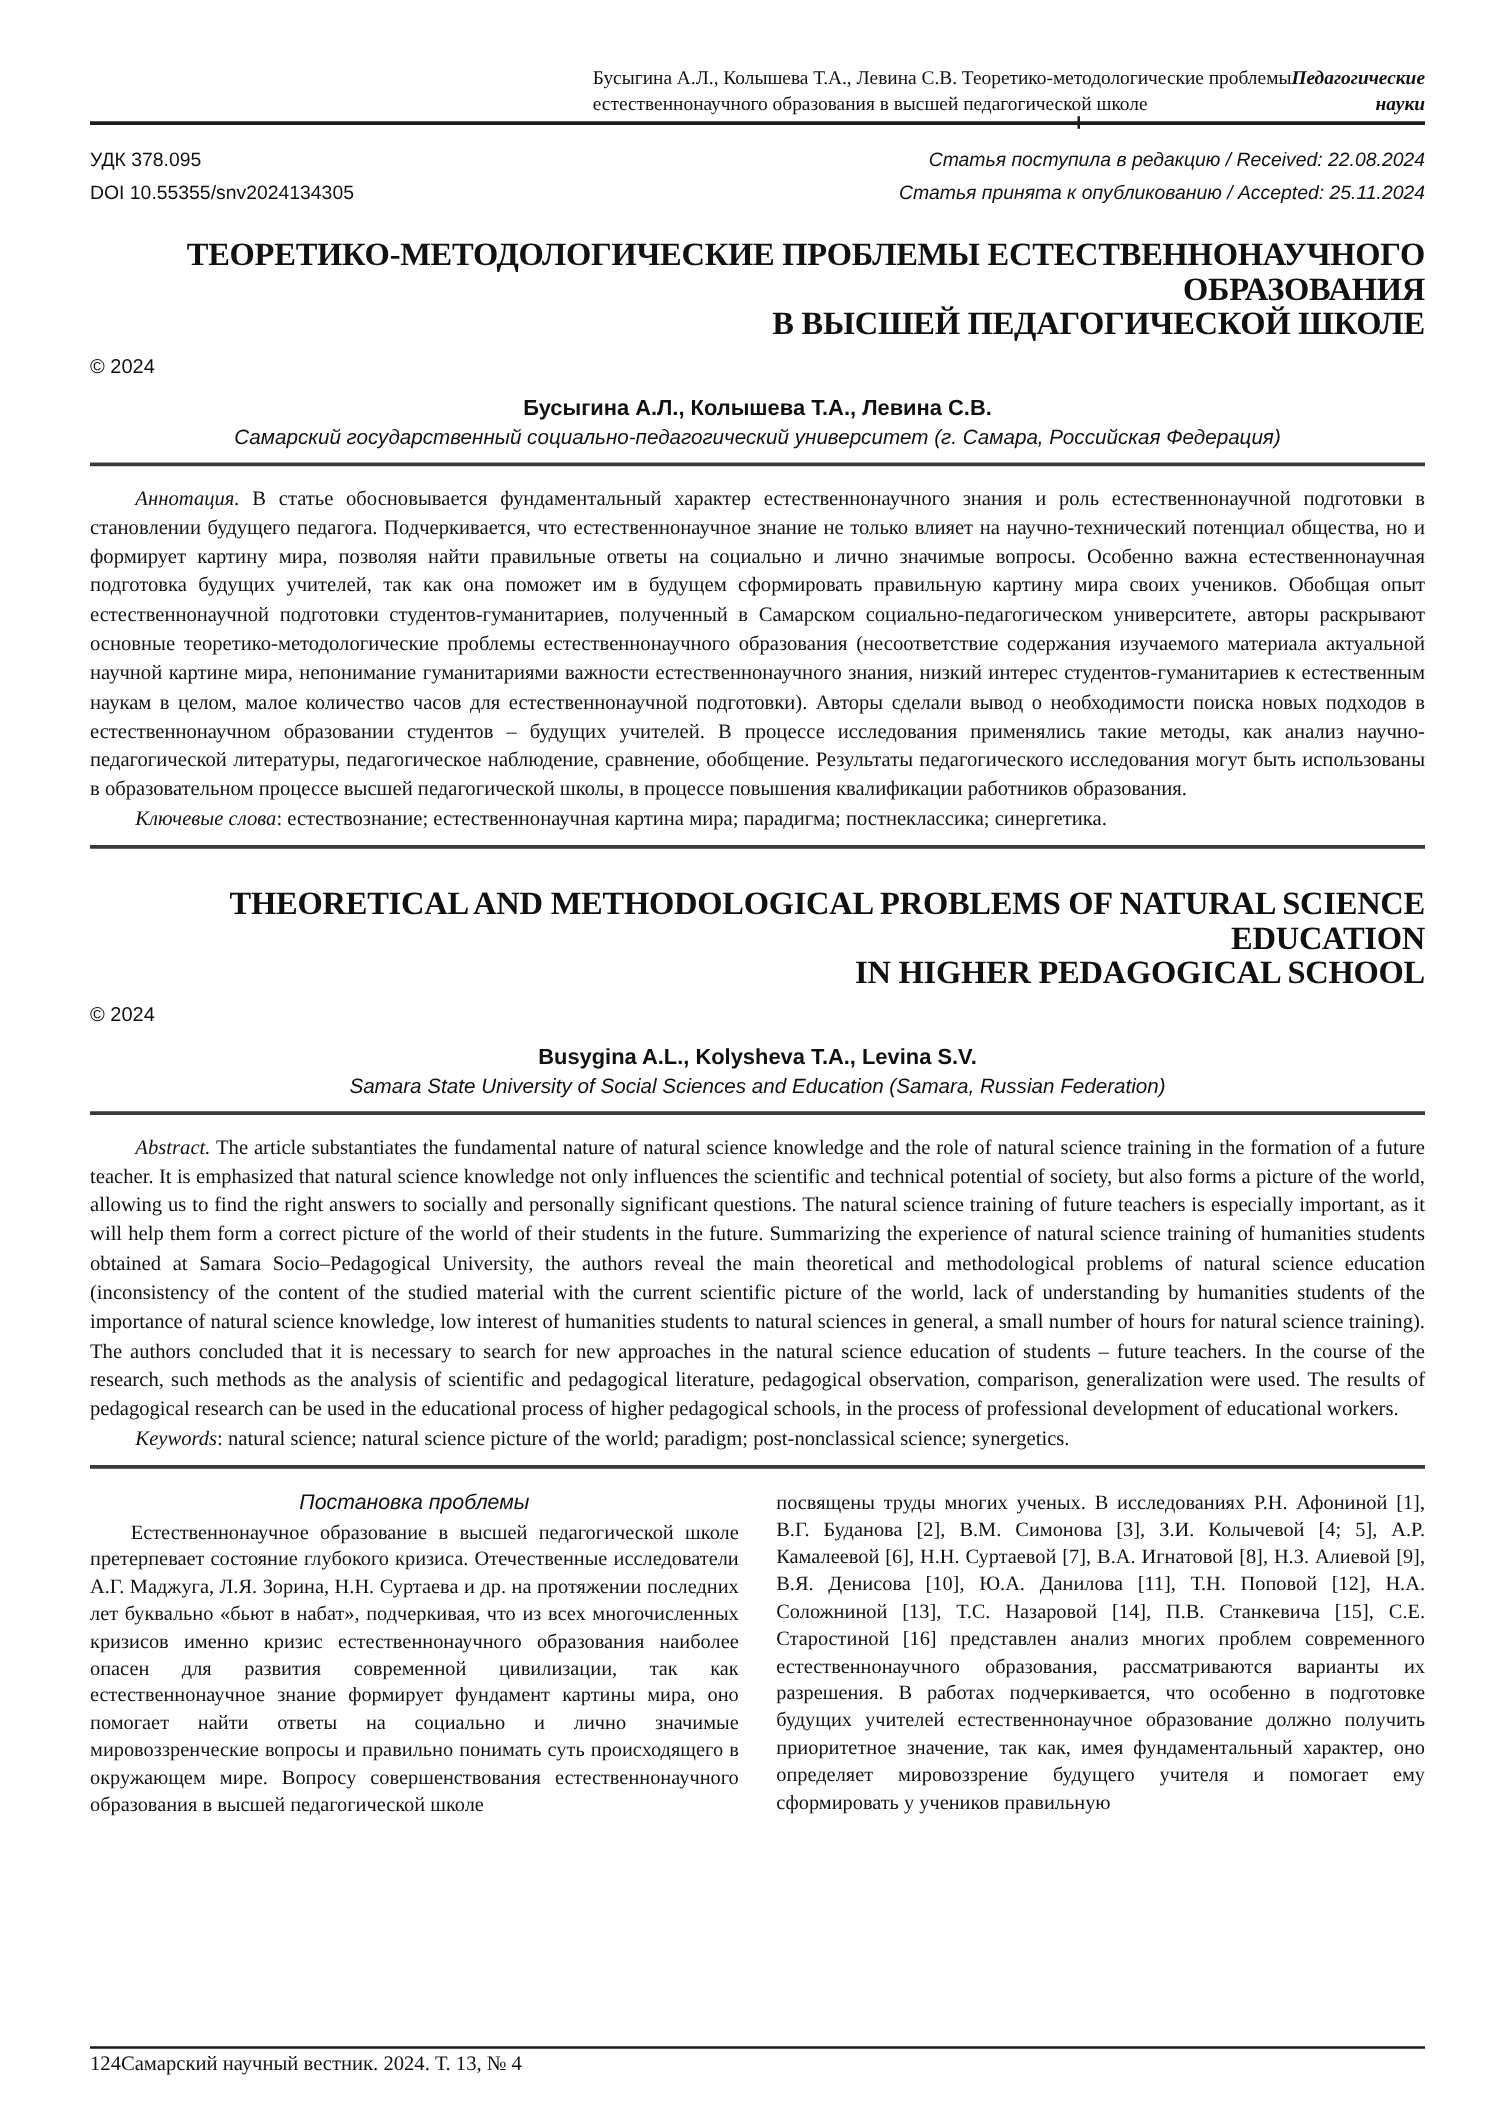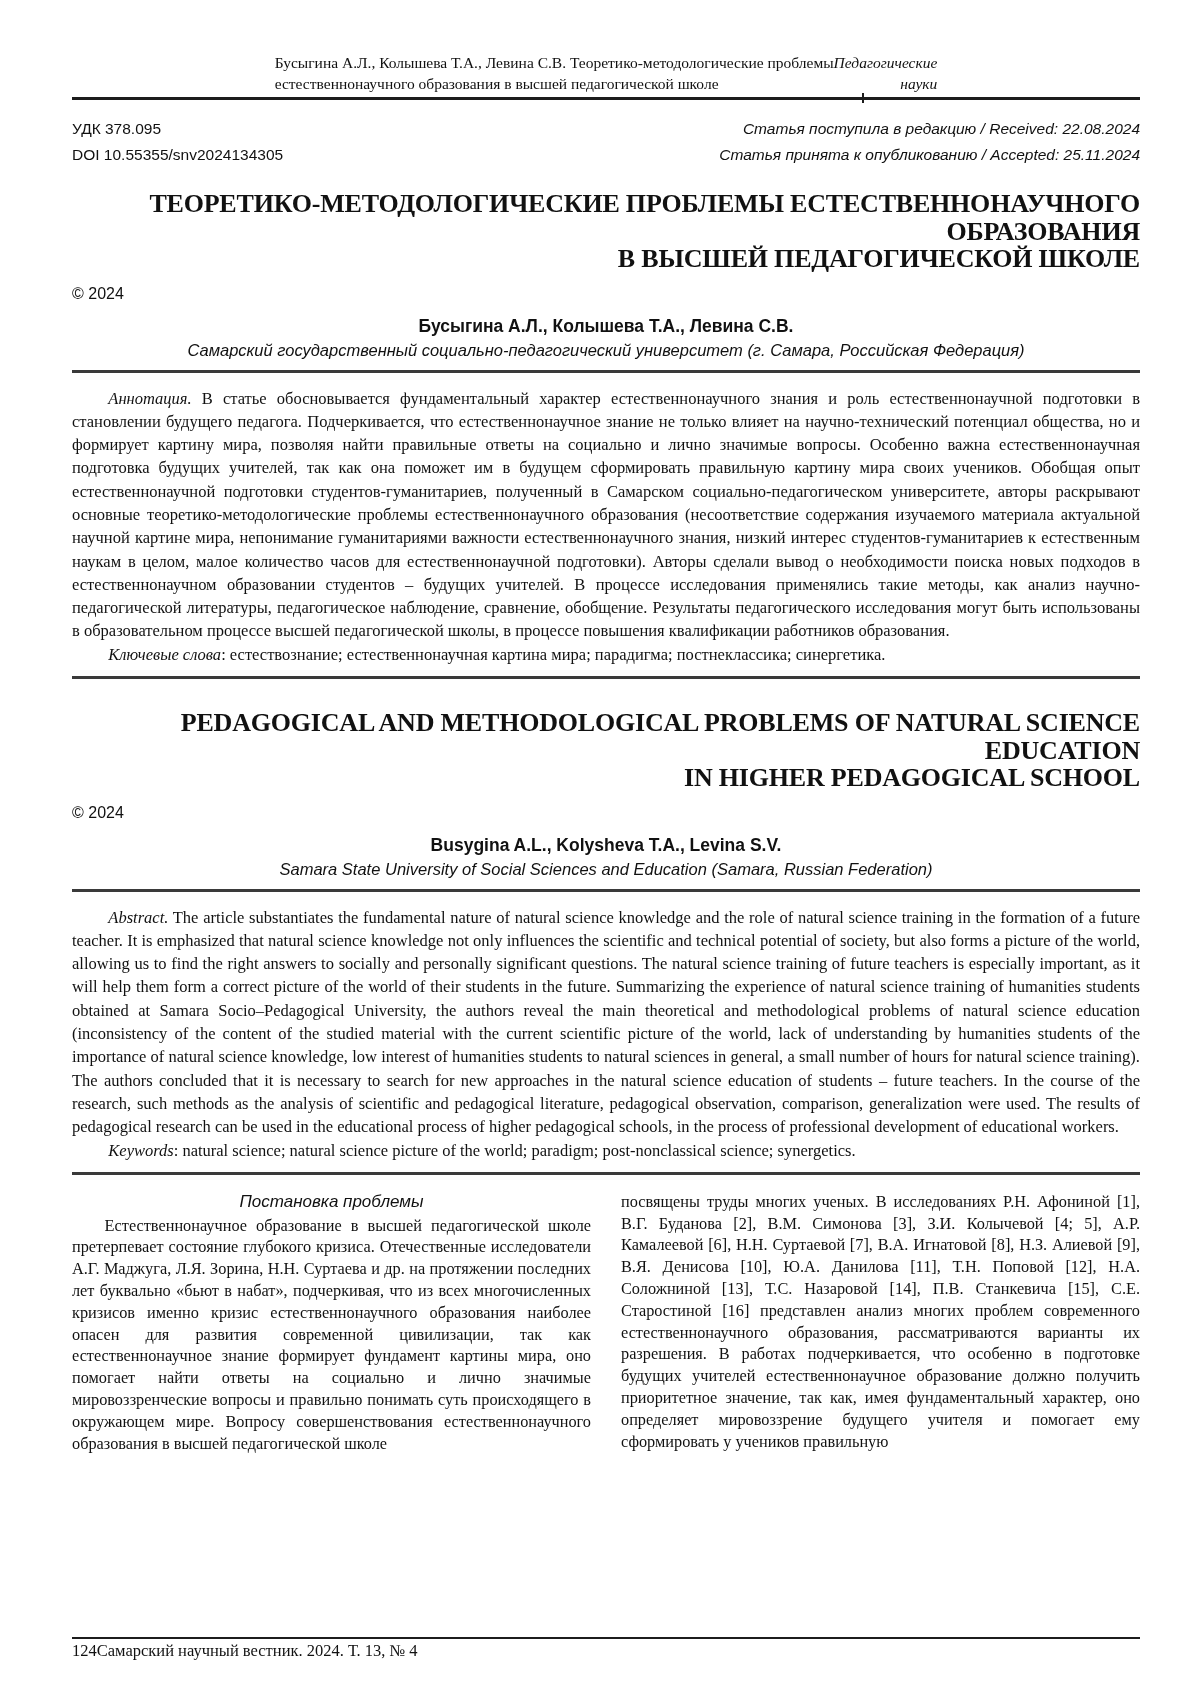--- a/index.html
+++ b/index.html
@@ -8,23 +8,23 @@
     width:1200px;height:1697px;
     margin:0 auto;
     background:#ffffff;
     box-sizing:border-box;
     padding:52px 60px 0 72px;
     color:#111;
     font-family:"Liberation Serif","DejaVu Serif",serif;
     overflow:hidden;
   }
   
-  .running-header{display:flex;justify-content:center;align-items:flex-start;}
+  .running-header{display:flex;justify-content:flex-end;align-items:flex-start;}
   .rh-left{font-size:15.5px;line-height:21px;max-width:760px;}
-  .rh-right{font-size:15.5px;line-height:21px;font-style:italic;text-align:right;white-space:nowrap;}
+  .rh-right{font-size:15.5px;line-height:21px;font-style:italic;text-align:right;white-space:nowrap;font-weight:bold;}
   .header-rule{position:relative;border-top:3px solid #1c1c1c;margin-top:3px;}
   .rule-tick{position:absolute;left:74%;top:-7px;width:2px;height:10px;background:#1c1c1c;}
   
   .meta{display:flex;justify-content:space-between;margin-top:16px;
         font-family:"Liberation Sans","DejaVu Sans",sans-serif;font-size:15.5px;line-height:26px;}
   .meta-left div{white-space:nowrap;}
   .meta-right{text-align:right;font-style:italic;}
   
   .article-title{margin-top:22px;text-align:right;font-weight:bold;font-size:26px;line-height:27.5px;letter-spacing:-0.2px;font-family:Liberation Serif, serif;}
   .copyright{margin-top:12px;font-family:"Liberation Sans","DejaVu Sans",sans-serif;font-size:16px;}
@@ -85,21 +85,21 @@
   <div class="affiliation">Самарский государственный социально-педагогический университет (г. Самара, Российская Федерация)</div>
   <div class="section-rule"></div>
 
   <div class="abstract-block">
     <p><span class="ital">Аннотация.</span><span> В статье обосновывается фундаментальный характер естественнонаучного знания и роль естественнонаучной подготовки в становлении будущего педагога. Подчеркивается, что естественнонаучное знание не только влияет на научно-технический потенциал общества, но и формирует картину мира, позволяя найти правильные ответы на социально и лично значимые вопросы. Особенно важна естественнонаучная подготовка будущих учителей, так как она поможет им в будущем сформировать правильную картину мира своих учеников. Обобщая опыт естественнонаучной подготовки студентов-гуманитариев, полученный в Самарском социально-педагогическом университете, авторы раскрывают основные теоретико-методологические проблемы естественнонаучного образования (несоответствие содержания изучаемого материала актуальной научной картине мира, непонимание гуманитариями важности естественнонаучного знания, низкий интерес студентов-гуманитариев к естественным наукам в целом, малое количество часов для естественнонаучной подготовки). Авторы сделали вывод о необходимости поиска новых подходов в естественнонаучном образовании студентов – будущих учителей. В процессе исследования применялись такие методы, как анализ научно-педагогической литературы, педагогическое наблюдение, сравнение, обобщение. Результаты педагогического исследования могут быть использованы в образовательном процессе высшей педагогической школы, в процессе повышения квалификации работников образования.</span></p>
     <p><span class="ital">Ключевые слова</span><span>: естествознание; естественнонаучная картина мира; парадигма; постнеклассика; синергетика.</span></p>
   </div>
   <div class="section-rule"></div>
 
   <div class="article-title" style="margin-top:30px;">
-    <div>PEDAGOGICAL AND METHODOLOGICAL PROBLEMS OF NATURAL SCIENCE EDUCATION</div>
+    <div>THEORETICAL AND METHODOLOGICAL PROBLEMS OF NATURAL SCIENCE EDUCATION</div>
     <div>IN HIGHER PEDAGOGICAL SCHOOL</div>
   </div>
   <div class="copyright">© 2024</div>
   <div class="authors">Busygina A.L., Kolysheva T.A., Levina S.V.</div>
   <div class="affiliation">Samara State University of Social Sciences and Education (Samara, Russian Federation)</div>
   <div class="section-rule"></div>
 
   <div class="abstract-block">
     <p><span class="ital">Abstract.</span><span> The article substantiates the fundamental nature of natural science knowledge and the role of natural science training in the formation of a future teacher. It is emphasized that natural science knowledge not only influences the scientific and technical potential of society, but also forms a picture of the world, allowing us to find the right answers to socially and personally significant questions. The natural science training of future teachers is especially important, as it will help them form a correct picture of the world of their students in the future. Summarizing the experience of natural science training of humanities students obtained at Samara Socio–Pedagogical University, the authors reveal the main theoretical and methodological problems of natural science education (inconsistency of the content of the studied material with the current scientific picture of the world, lack of understanding by humanities students of the importance of natural science knowledge, low interest of humanities students to natural sciences in general, a small number of hours for natural science training). The authors concluded that it is necessary to search for new approaches in the natural science education of students – future teachers. In the course of the research, such methods as the analysis of scientific and pedagogical literature, pedagogical observation, comparison, generalization were used. The results of pedagogical research can be used in the educational process of higher pedagogical schools, in the process of professional development of educational workers.</span></p>
     <p><span class="ital">Keywords</span><span>: natural science; natural science picture of the world; paradigm; post-nonclassical science; synergetics.</span></p>

